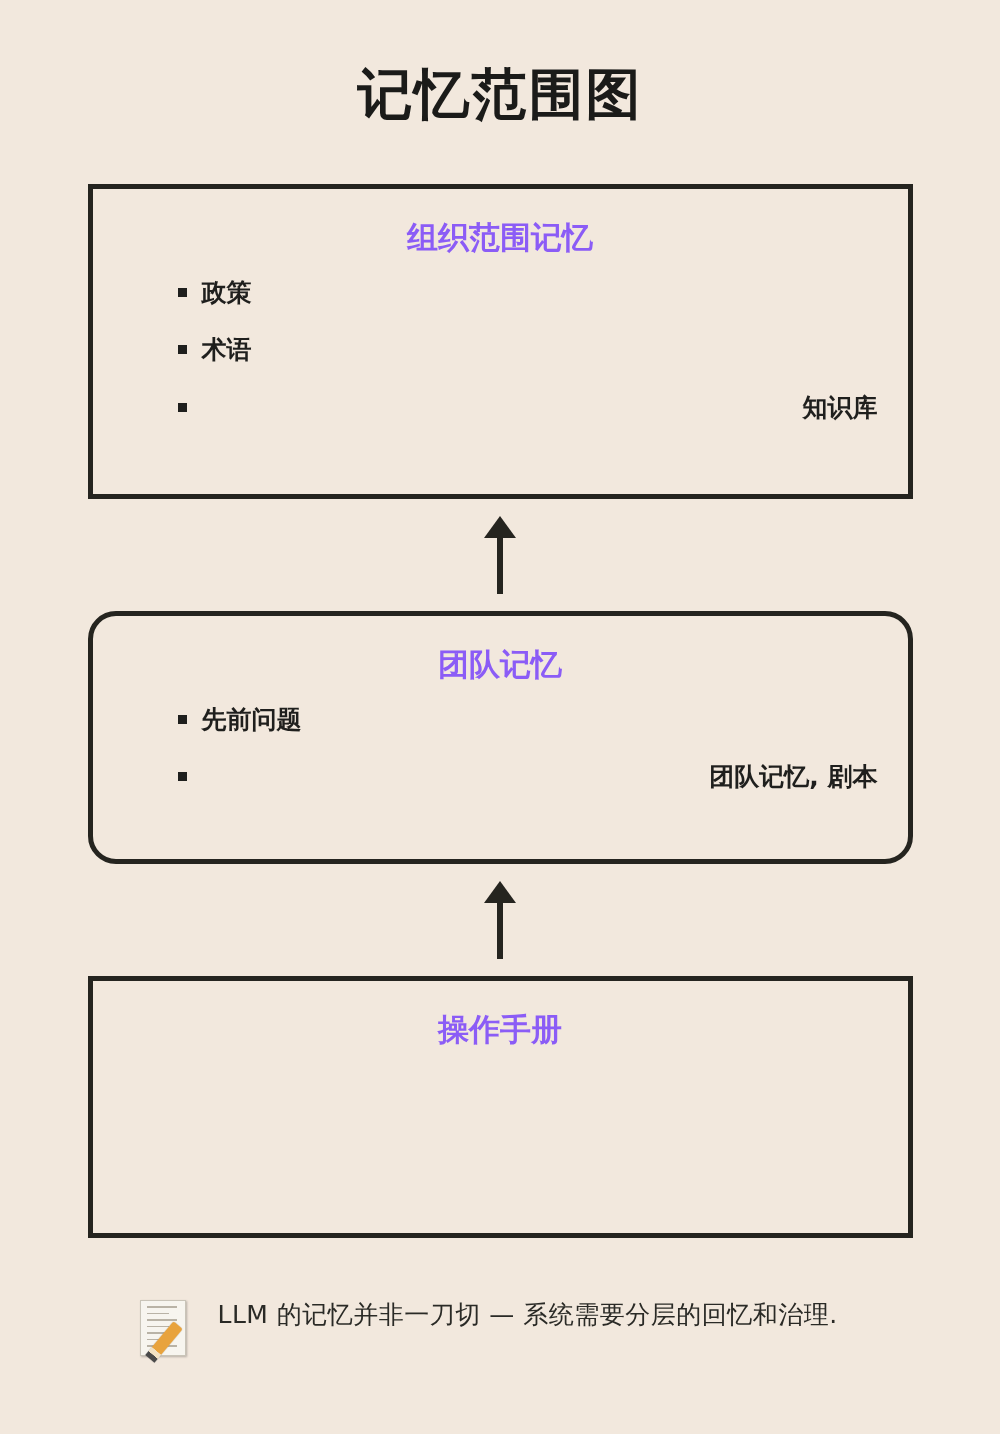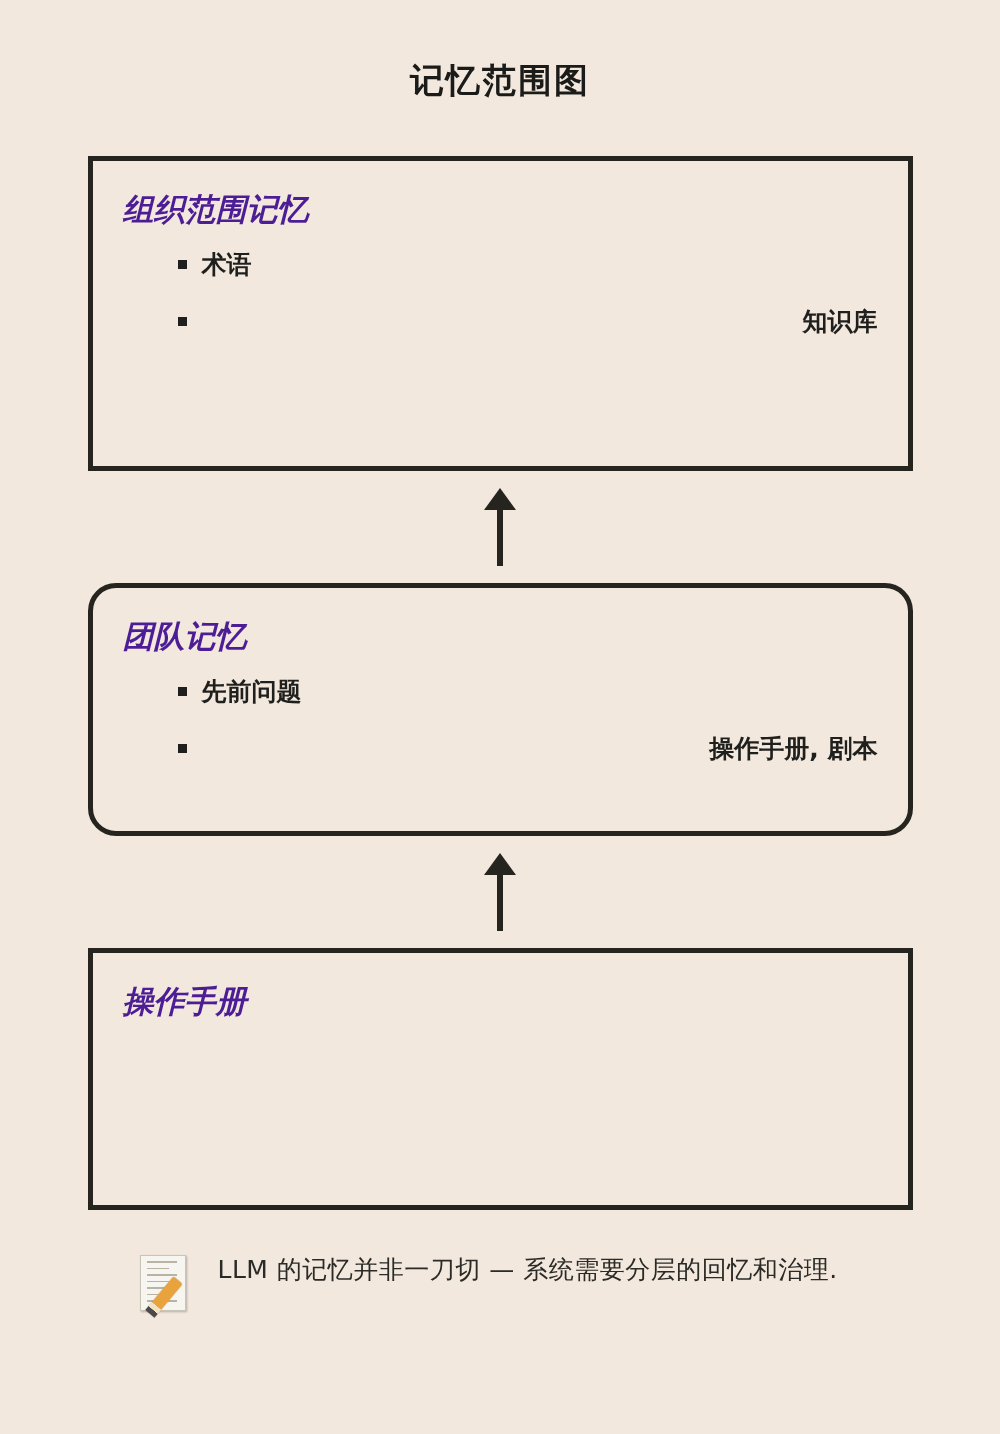--- a/index.html
+++ b/index.html
@@ -17,45 +17,44 @@
   }
   .page {
     width: 1000px;
     height: 1434px;
     box-sizing: border-box;
     padding: 0;
     position: relative;
   }
   .title {
     text-align: center;
-    font-size: 34px;
+    font-size: 55px;
     font-weight: 700;
     letter-spacing: 2px;
     margin: 0;
     padding-top: 58px;
     color: #1b1b19;
   }
   .stack {
     margin: 0 auto;
     width: 825px;
     padding-top: 52px;
   }
   .box {
     border: 5px solid #25241f;
     background: #f2e8dd;
     box-sizing: border-box;
     padding: 22px 30px 26px 30px;
   }
   .box-title {
-    text-align: left;
+    text-align: center;
     font-size: 31px;
     font-weight: 700;
     margin: 6px 0 18px 0;
-    color: #4c1d95;
-    font-style: italic;
+    color: #8b5cf6;
   }
   .items {
     list-style: none;
     margin: 0;
     padding: 0 0 0 55px;
   }
   .items li {
     font-size: 25px;
     font-weight: 600;
     margin: 0 0 26px 0;
@@ -107,21 +106,21 @@
     width: 0;
     height: 0;
     border-left: 16px solid transparent;
     border-right: 16px solid transparent;
     border-bottom: 22px solid #25241f;
   }
 
   .footnote {
     margin: 0 auto;
     width: 825px;
-    padding-top: 41px;
+    padding-top: 58px;
     display: flex;
     align-items: flex-start;
     gap: 22px;
     padding-left: 48px;
     box-sizing: border-box;
   }
   .note-icon {
     width: 60px;
     height: 62px;
     flex: 0 0 auto;
@@ -171,37 +170,38 @@
 
 <div class="page">
 
   <h1 class="title">记忆范围图</h1>
 
   <div class="stack">
 
     <div class="box box-org">
       <div class="box-title">组织范围记忆</div>
       <ul class="items">
+        <li><span class="bullet"></span><span>政策</span></li>
         <li><span class="bullet"></span><span>术语</span></li>
         <li><span class="bullet"></span><span>知识库</span></li>
       </ul>
     </div>
 
     <div class="arrow-wrap">
       <div class="arrow">
         <div class="head"></div>
         <div class="shaft"></div>
       </div>
     </div>
 
     <div class="box box-team">
       <div class="box-title">团队记忆</div>
       <ul class="items">
         <li><span class="bullet"></span><span>先前问题</span></li>
-        <li><span class="bullet"></span><span>操作手册, 剧本</span></li>
+        <li><span class="bullet"></span><span>团队记忆, 剧本</span></li>
       </ul>
     </div>
 
     <div class="arrow-wrap">
       <div class="arrow">
         <div class="head"></div>
         <div class="shaft"></div>
       </div>
     </div>
 

